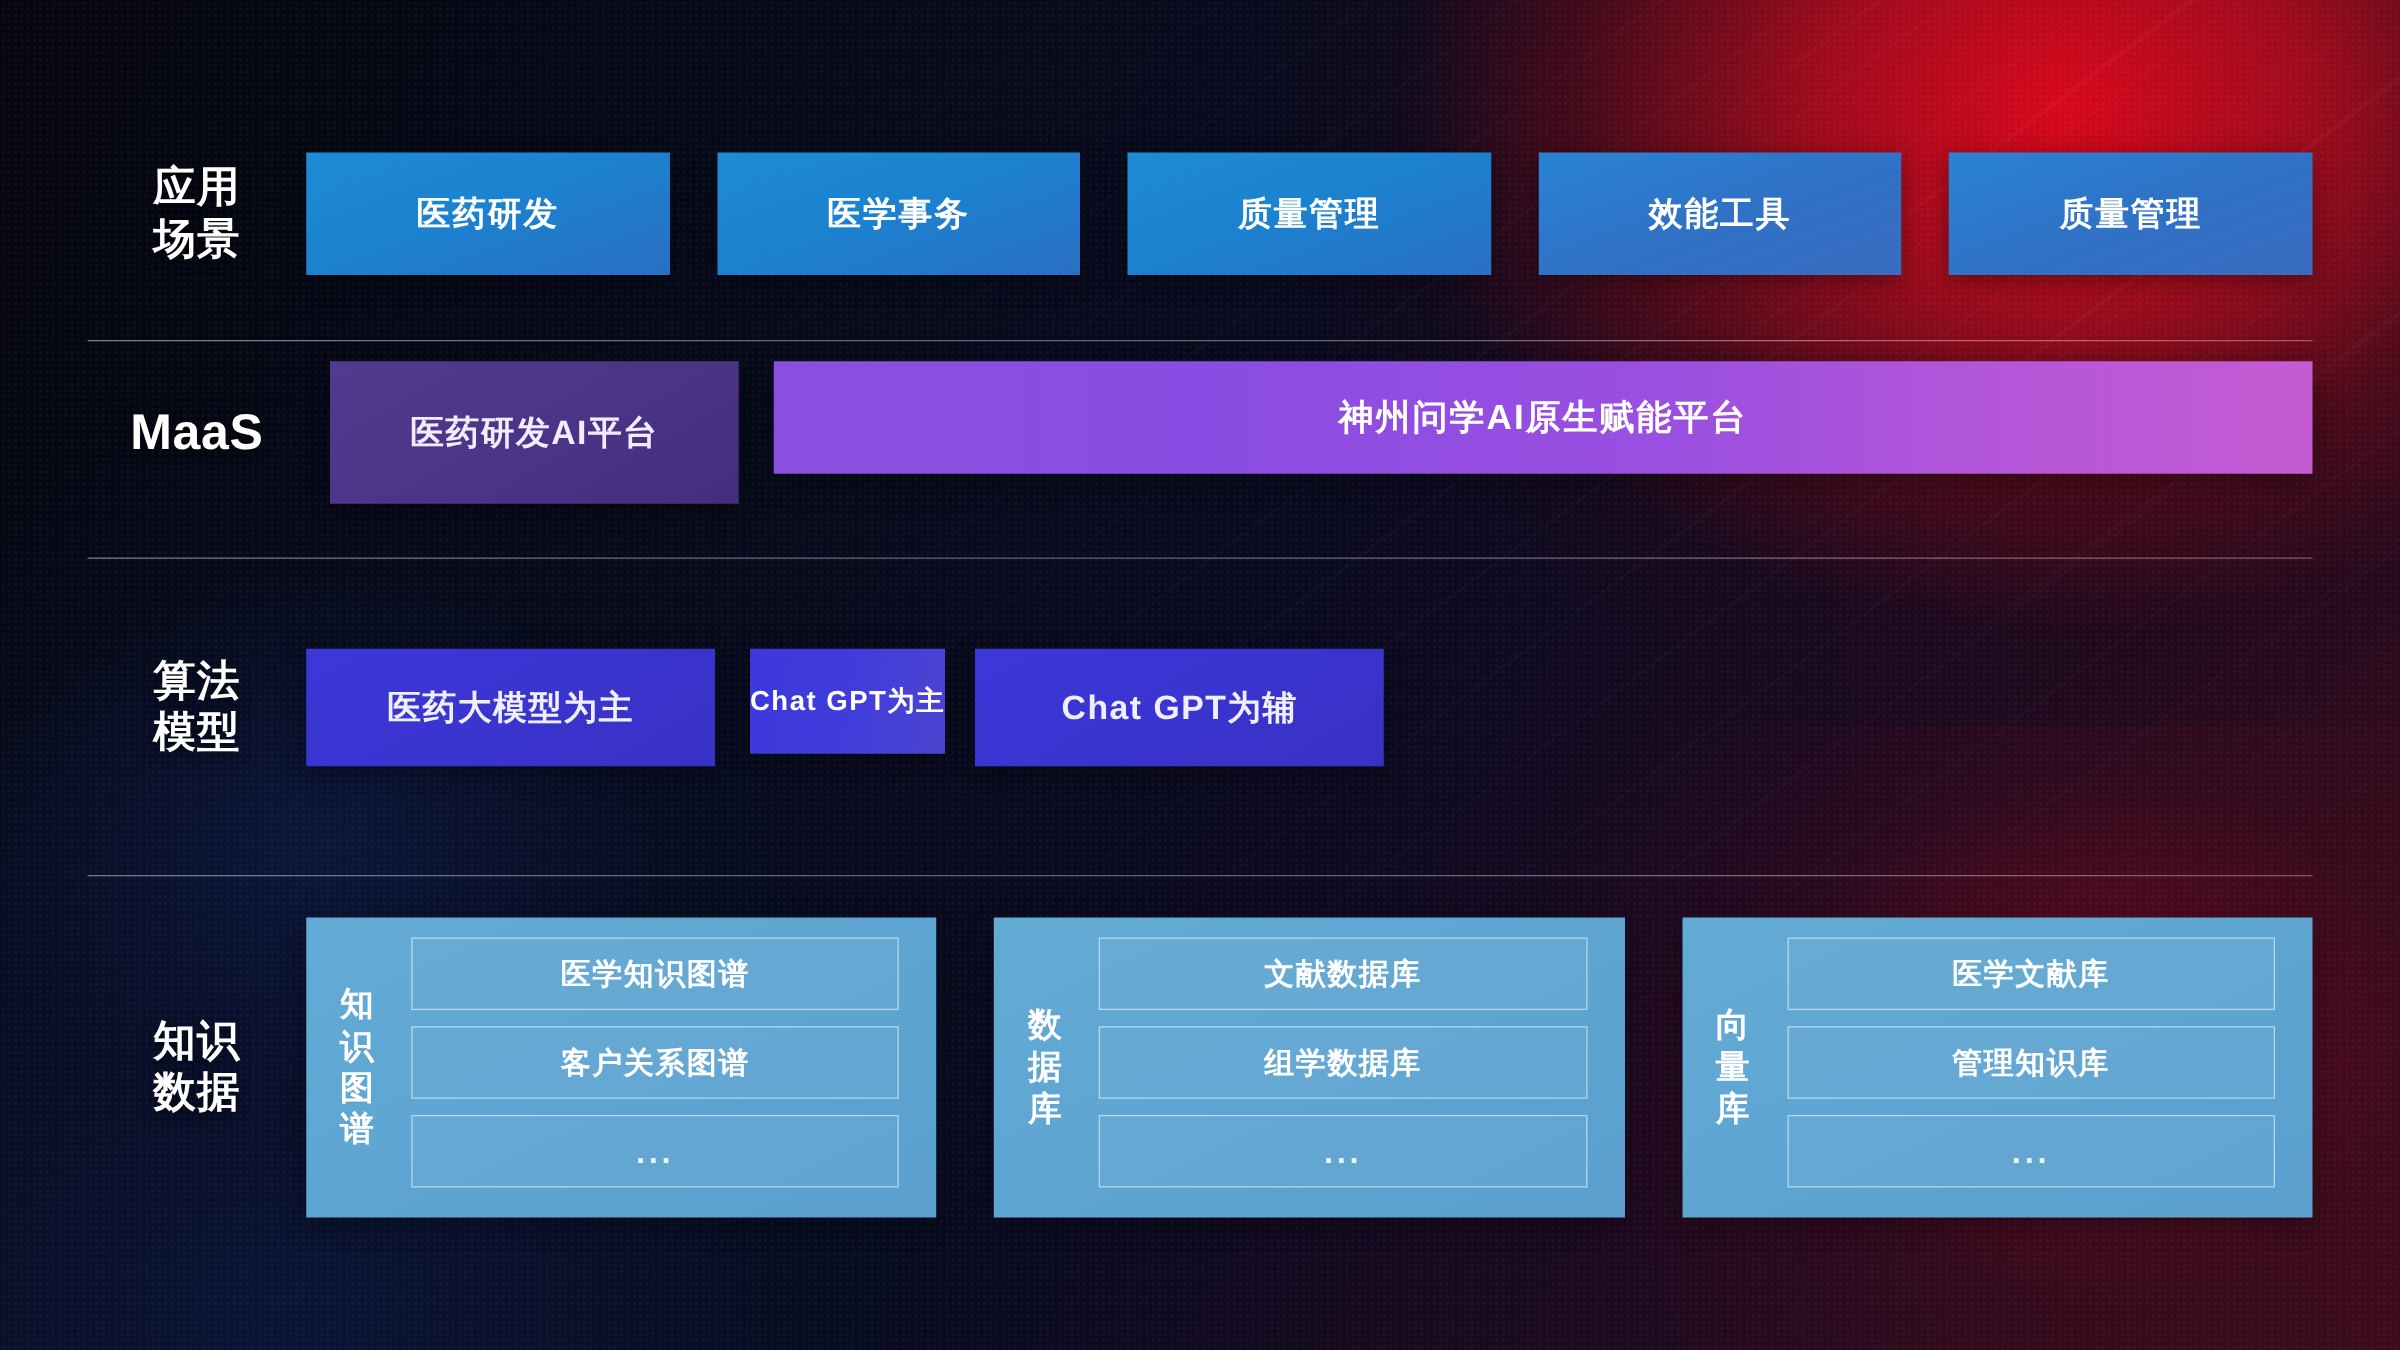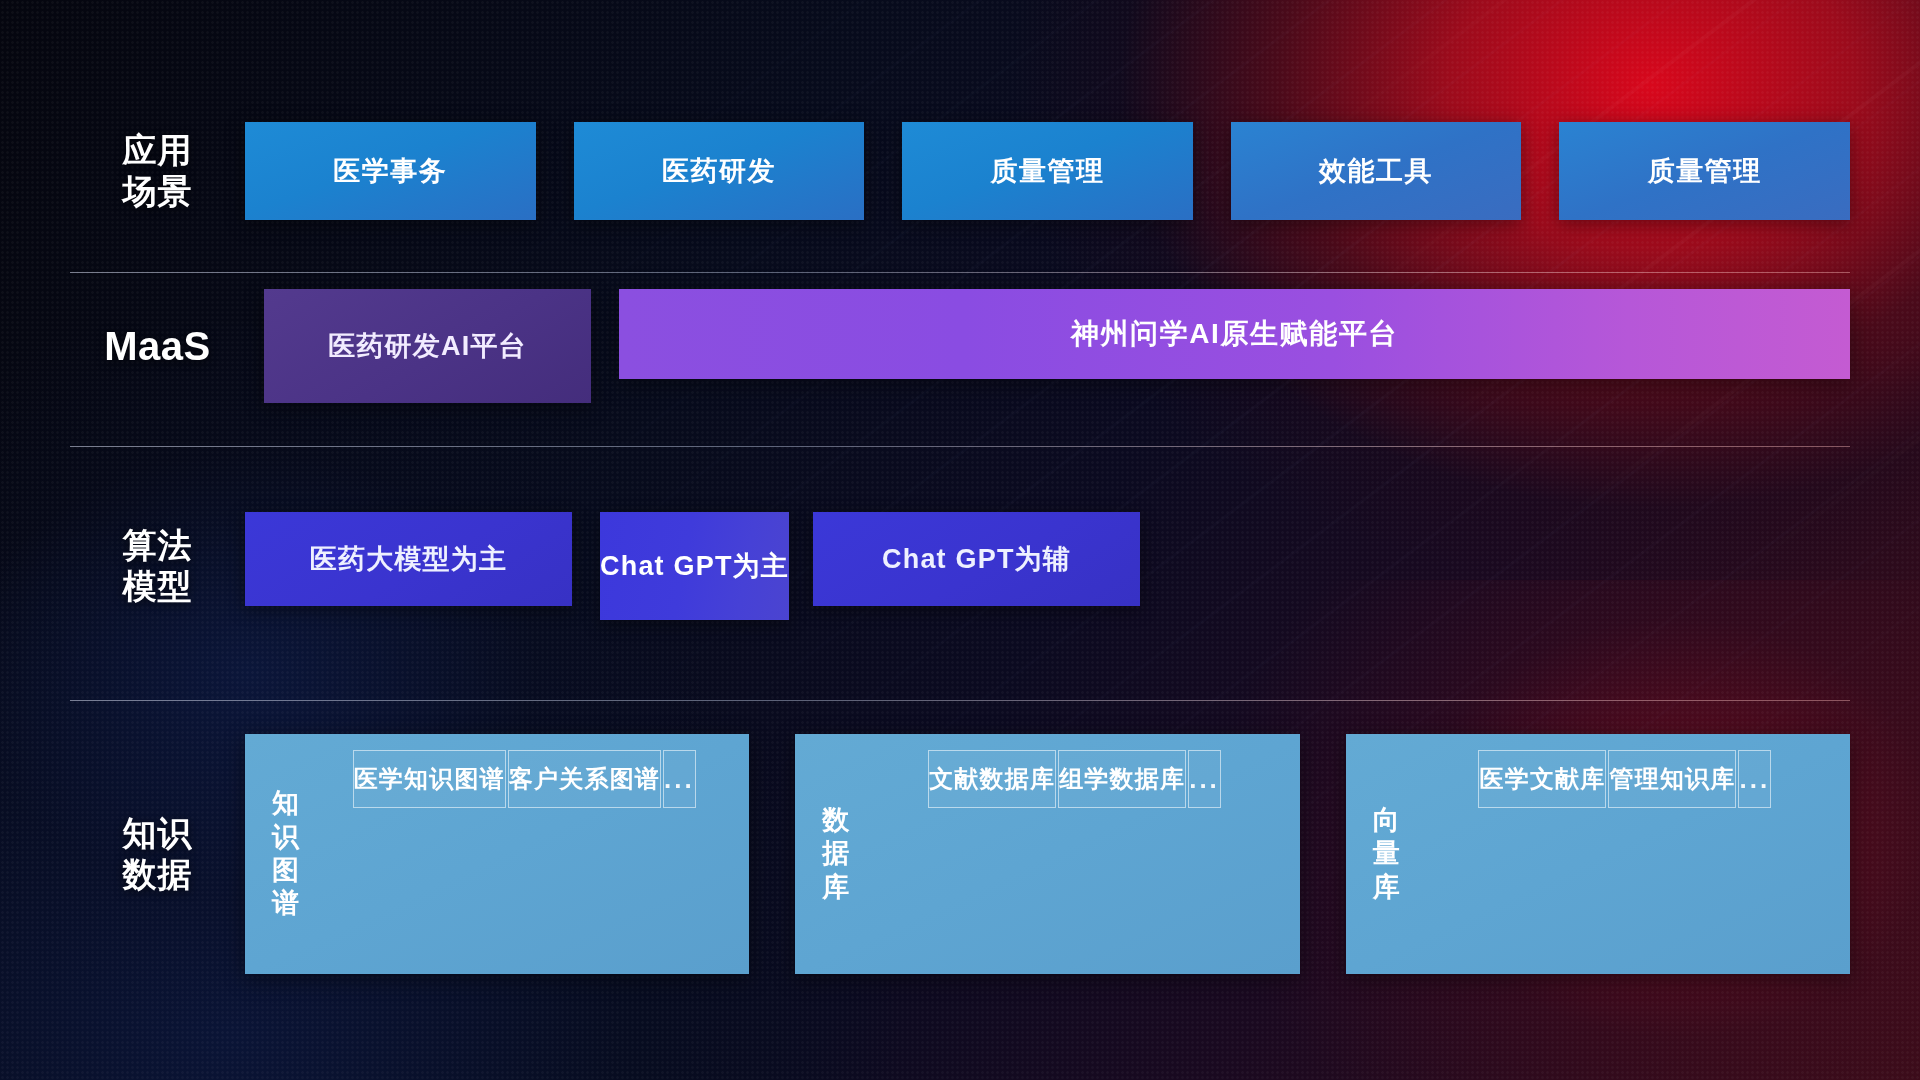--- a/index.html
+++ b/index.html
@@ -162,25 +162,25 @@
     flex: 0 0 327px;
     height: 94px;
     display: flex; align-items: center; justify-content: center;
     background: linear-gradient(150deg, #3b38d8 0%, #3a34cf 55%, #3731c4 100%);
     color: #eef0ff;
     font-size: 27px; font-weight: 700; letter-spacing: 1.2px;
     box-shadow: 0 4px 16px rgba(0,0,0,0.38);
   }
   .algo-wide {
     flex: 1;
-    height: 108px;
+    height: 84px;
     display: flex; align-items: center; justify-content: center;
     background: linear-gradient(100deg, #3c38dc 0%, #3f3bdb 45%, #4641d6 75%, #4b44d0 100%);
     color: #ffffff;
-    font-size: 27px; font-weight: 700; letter-spacing: 1.2px;
+    font-size: 22px; font-weight: 700; letter-spacing: 1.2px;
     box-shadow: 0 4px 16px rgba(0,0,0,0.38);
   }
 
   
   .kd-row { top: 730px; height: 248px; align-items: center; }
   .kd-grid { display: flex; gap: 46px; width: 100%; }
   .kd-group {
     flex: 1;
     height: 240px;
     display: flex;
@@ -199,23 +199,23 @@
     justify-content: center;
     color: #ffffff;
     font-size: 27px;
     font-weight: 700;
     line-height: 1.24;
     letter-spacing: 1px;
   }
   .kd-items {
     flex: 1;
     display: flex;
-    flex-direction: row;
-    justify-content: center;
-    gap: 2px;
+    flex-direction: column;
+    justify-content: flex-start;
+    gap: 13px;
   }
   .kd-item {
     height: 56px;
     display: flex; align-items: center; justify-content: center;
     border: 1px solid rgba(255,255,255,0.55);
     color: #ffffff;
     font-size: 24px;
     font-weight: 700;
     letter-spacing: 1.2px;
     background: rgba(255,255,255,0.045);
@@ -237,22 +237,22 @@
   <div class="streaks2"></div>
   <div class="dots"></div>
 
   <div class="content">
 
     <div class="row app-row">
       <div class="row-label">应用
 场景</div>
       <div class="row-body">
         <div class="app-grid">
+          <div class="app-card">医药研发</div>
           <div class="app-card">医学事务</div>
-          <div class="app-card">医药研发</div>
           <div class="app-card">质量管理</div>
           <div class="app-card tint-r">效能工具</div>
           <div class="app-card tint-r">质量管理</div>
         </div>
       </div>
     </div>
 
     <div class="divider" style="top:272px"></div>
 
     <div class="row maas-row">

